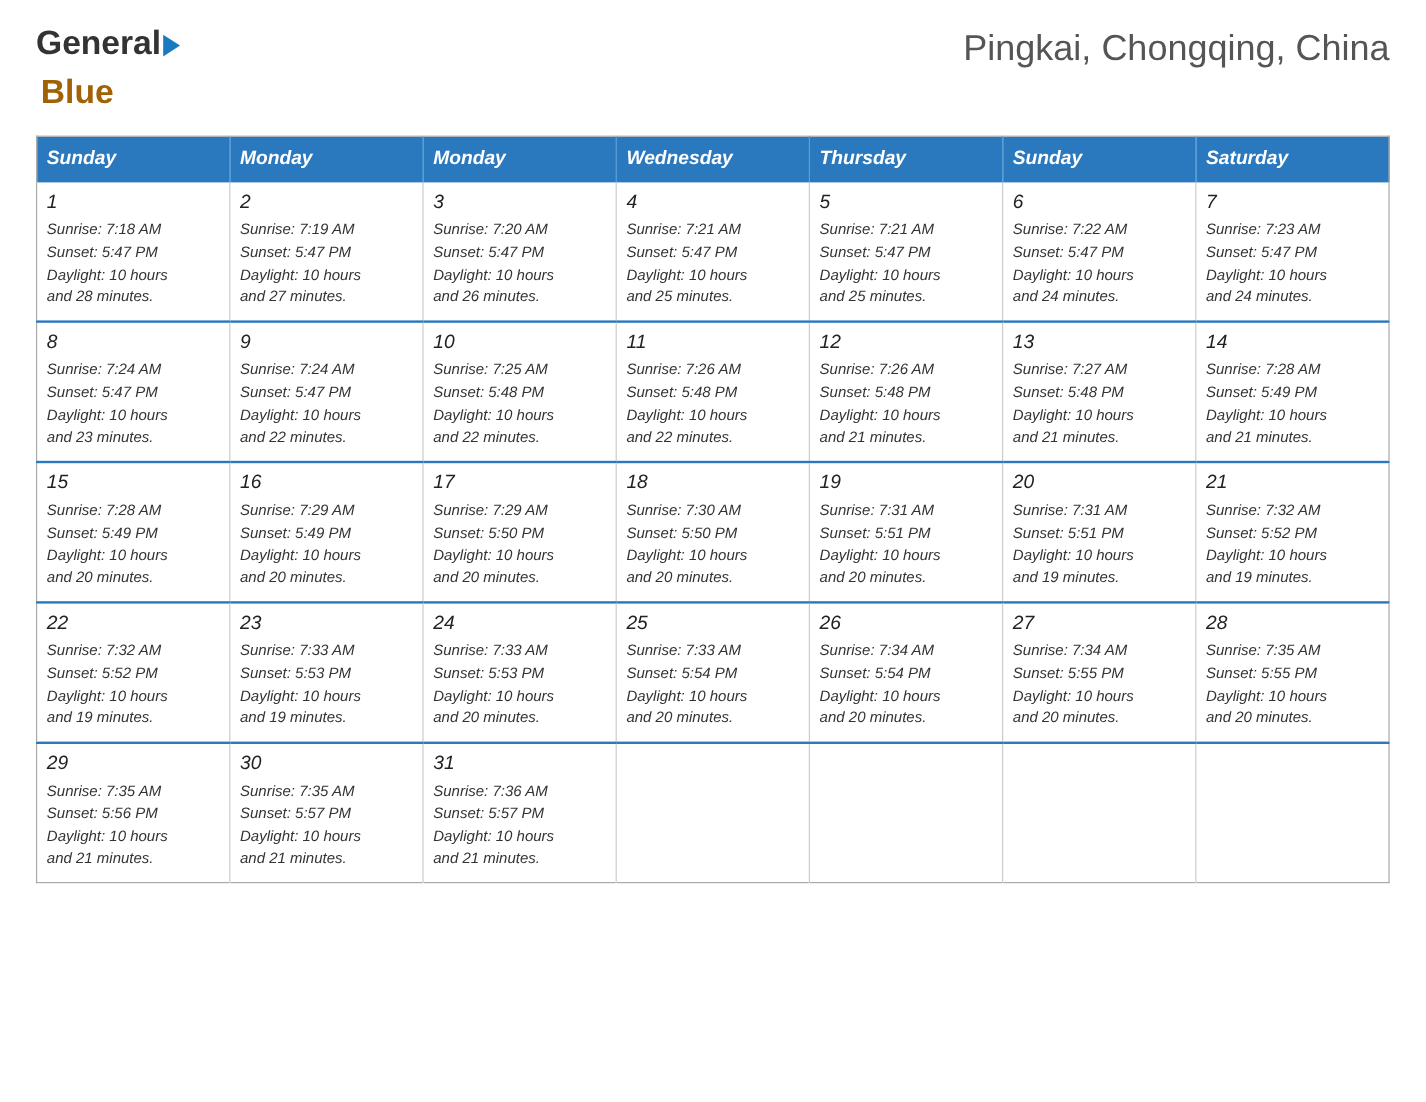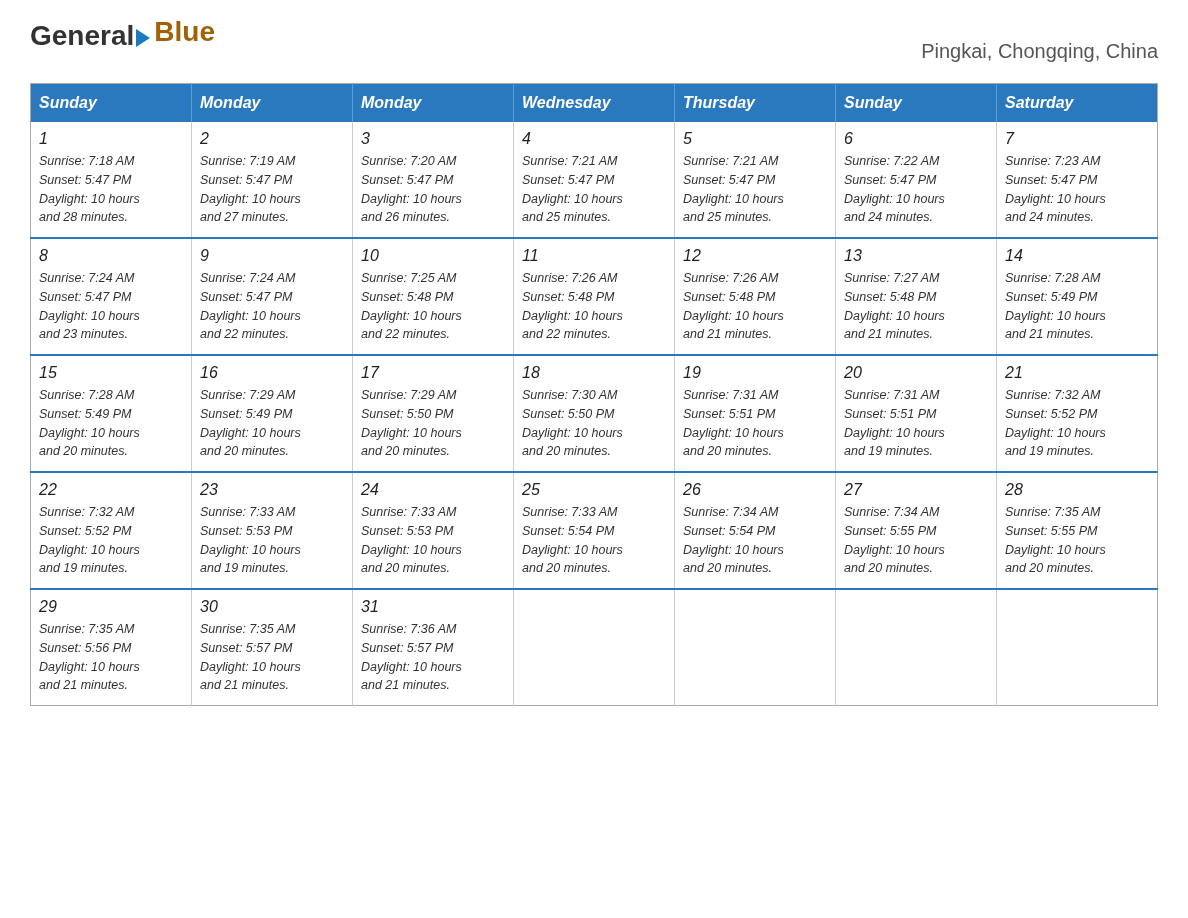--- a/index.html
+++ b/index.html
@@ -37,22 +37,23 @@
 
     .logo-blue {
       font-size: 28px;
       font-weight: bold;
       color: #a16207;
       margin-left: 4px;
     }
 
     .logo-container {
       display: flex;
-      flex-direction: row;
+      flex-direction: column;
       align-items: flex-start;
+      gap: 13px;
     }
 
     .logo-row {
       display: flex;
       align-items: center;
     }
 
     .logo-second-row {
       display: flex;
       align-items: center;
@@ -65,23 +66,23 @@
     }
 
     .calendar-title {
       font-size: 52px;
       font-weight: normal;
       color: #222;
       line-height: 1.1;
     }
 
     .calendar-subtitle {
-      font-size: 20px;
+      font-size: 30px;
       color: #555;
-      margin-top: 20px;
+      margin-top: 4px;
     }
 
     
     .calendar-table {
       width: 100%;
       border-collapse: collapse;
       border: 1px solid #aaa;
       font-style: italic;
     }
 

